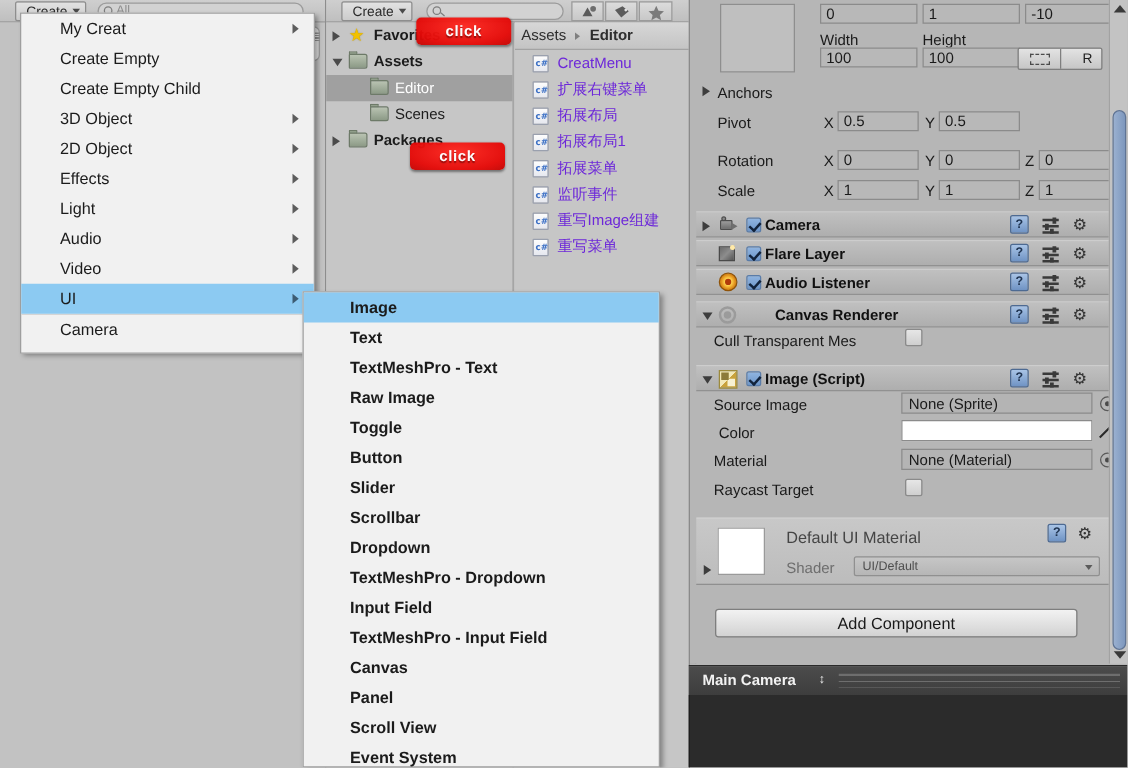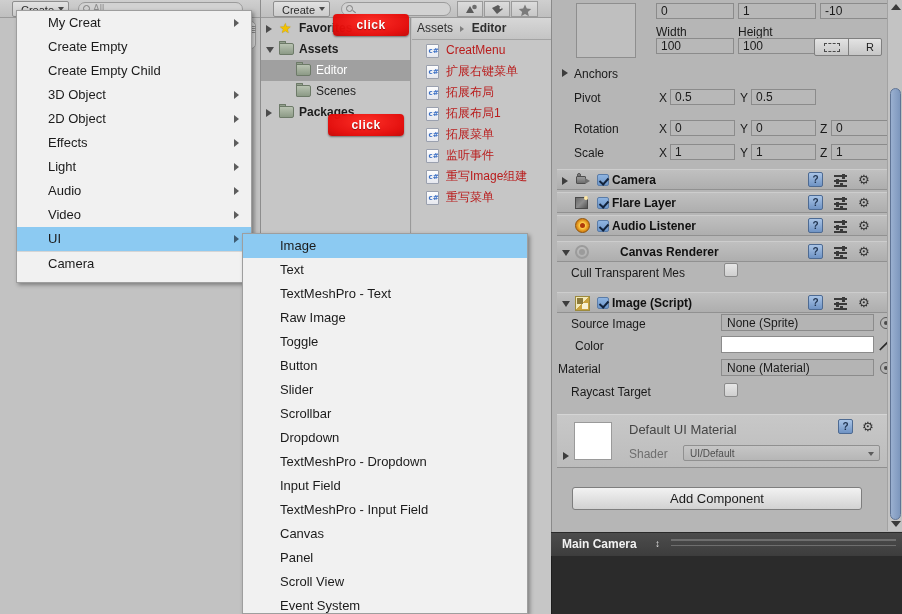--- a/index.html
+++ b/index.html
@@ -134,21 +134,21 @@
   }
   .folder-ico .tab {
     position: absolute; left: 0; top: -2px; width: 7px; height: 3px;
     background: #93a08d; border: 1px solid #6d7a68; border-bottom: 0;
     border-radius: 1px 1px 0 0;
   }
   .star-ico { position: absolute; top: 3px; left: 18px; font-size: 14px; color: #f2c100; line-height: 14px;
     text-shadow: 0 0 1px #9a7c00; }
   .asset-row {
     position: relative; height: 21px; line-height: 21px;
-    font-size: 12px; color: #b91c1c; padding-left: 34px;
+    font-size: 12px; color: #6d28d9; padding-left: 34px;
   }
   .cs-ico {
     position: absolute; left: 14px; top: 4px; width: 13px; height: 14px;
     background: linear-gradient(#fdfdfd,#e6e8ef);
     border: 1px solid #9aa0ae; border-radius: 1px;
   }
   .cs-ico:after {
     content: 'c#'; position: absolute; left: 0; top: 3px; width: 13px;
     text-align: center; font-size: 7px; color: #3b6fc4; font-weight: bold;
     font-family: "DejaVu Sans", sans-serif; line-height: 7px;
@@ -421,21 +421,21 @@
   .mi.hl .sub-arrow { border-left-color: #3d5c73; }
   .menu-sep {
     height: 1px; margin: 0; background: #d5d5d5;
   }
   #sub-menu {
     position: absolute; left: 242px; top: 233px; width: 286px; height: 381px;
     background: #f1f1f1;
     border: 1px solid #9e9e9e;
     box-shadow: 2px 2px 4px rgba(0,0,0,.35);
   }
-  #sub-menu .mi { padding-left: 37px; }
+  #sub-menu .mi { padding-left: 37px; font-weight: bold; }
 </style>
 </head>
 <body>
 
 <div id="root">
 
   <div id="hier-panel">
     <div id="hier-toolbar">
       <div class="tb-create">
         <span>Create</span>
@@ -688,21 +688,21 @@
       <div class="obj-dot" style="left:328px;top:317px"></div>
 
       <div class="lbl" style="left:23px;top:339px">Color</div>
       <div class="prop-fld" id="color-swatch" style="left:169px;top:336px;width:153px;background:#ffffff"></div>
       <div style="position:absolute;left:326px;top:336px;width:16px;height:17px">
         <svg width="16" height="17" viewBox="0 0 16 17">
           <path d="M11 1.6 L14.2 4.8 L12.6 6.4 L11.6 5.4 L5 12 L2.4 14.6 L1.2 13.4 L3.8 10.8 L10.4 4.2 L9.4 3.2 Z" fill="#2b2b2b"></path>
         </svg>
       </div>
 
-      <div class="lbl" style="left:6px;top:362px">Material</div>
+      <div class="lbl" style="left:19px;top:362px">Material</div>
       <div class="prop-fld" style="left:169px;top:359px;width:153px">None (Material)</div>
       <div class="obj-dot" style="left:328px;top:362px"></div>
 
       <div class="lbl" style="left:19px;top:385px">Raycast Target</div>
       <div class="chk-empty" style="left:172px;top:383px"></div>
 
       <div id="mat-block">
         <div id="mat-swatch"></div>
         <div class="tri-right" style="left:6px;top:37px"></div>
         <div style="position:absolute;left:72px;top:7px;font-size:13px;color:#454545">Default UI Material</div>

